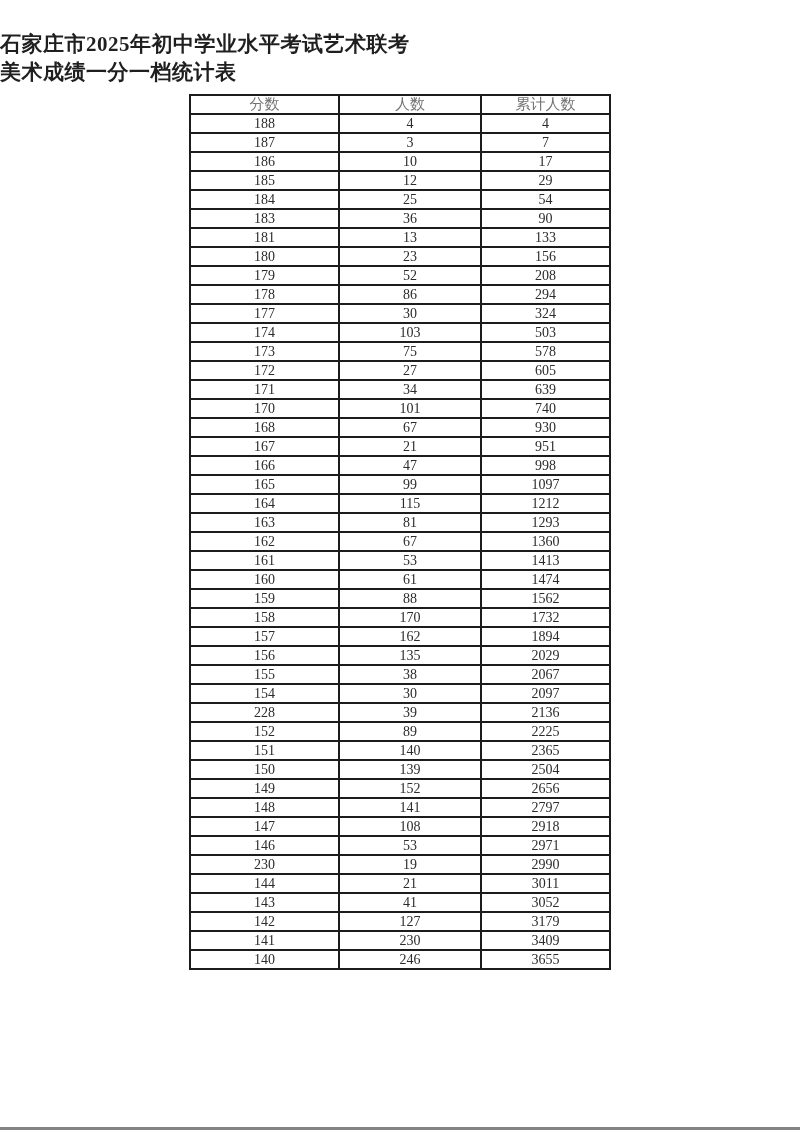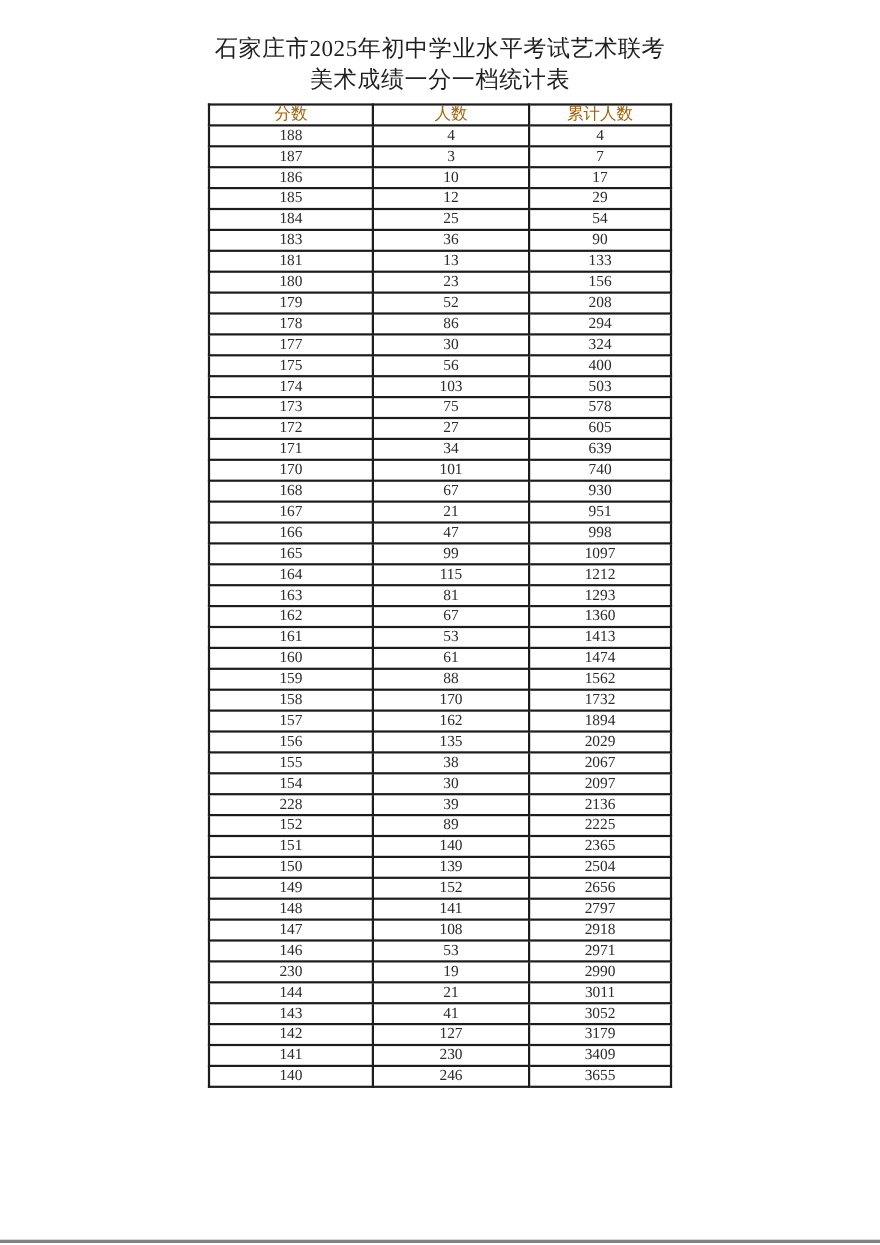--- a/index.html
+++ b/index.html
@@ -8,23 +8,23 @@
     background: #ffffff;
     font-family: "Liberation Serif", "DejaVu Serif", serif;
     position: relative;
     overflow: hidden;
   }
   .doc {
     width: 800px;
     padding-top: 30px;
   }
   .title {
-    text-align: center;
+    text-align: left;
     color: #1f1f1f;
-    font-weight: normal;
+    font-weight: bold;
     font-size: 21px;
     line-height: 28px;
     letter-spacing: 0.5px;
   }
   table.score-table {
     border-collapse: collapse;
     margin: 8px auto 0 auto;
     width: 420px;
     table-layout: fixed;
   }
@@ -37,21 +37,21 @@
     padding: 0;
     color: #2b2b2b;
     font-size: 14px;
     line-height: 17px;
     font-weight: normal;
     overflow: hidden;
     white-space: nowrap;
   }
   table.score-table th {
     font-size: 15px;
-    color: #a16207;
+    color: #737373;
   }
   col.c1 { width: 149px; }
   col.c2 { width: 142px; }
   col.c3 { width: 129px; }
   .bottom-edge {
     position: absolute;
     left: 0; top: 1127px;
     width: 800px; height: 3px;
     background: #838383;
   }
@@ -128,25 +128,20 @@
           <td>178</td>
           <td>86</td>
           <td>294</td>
         </tr>
         <tr>
           <td>177</td>
           <td>30</td>
           <td>324</td>
         </tr>
         <tr>
-          <td>175</td>
-          <td>56</td>
-          <td>400</td>
-        </tr>
-        <tr>
           <td>174</td>
           <td>103</td>
           <td>503</td>
         </tr>
         <tr>
           <td>173</td>
           <td>75</td>
           <td>578</td>
         </tr>
         <tr>

